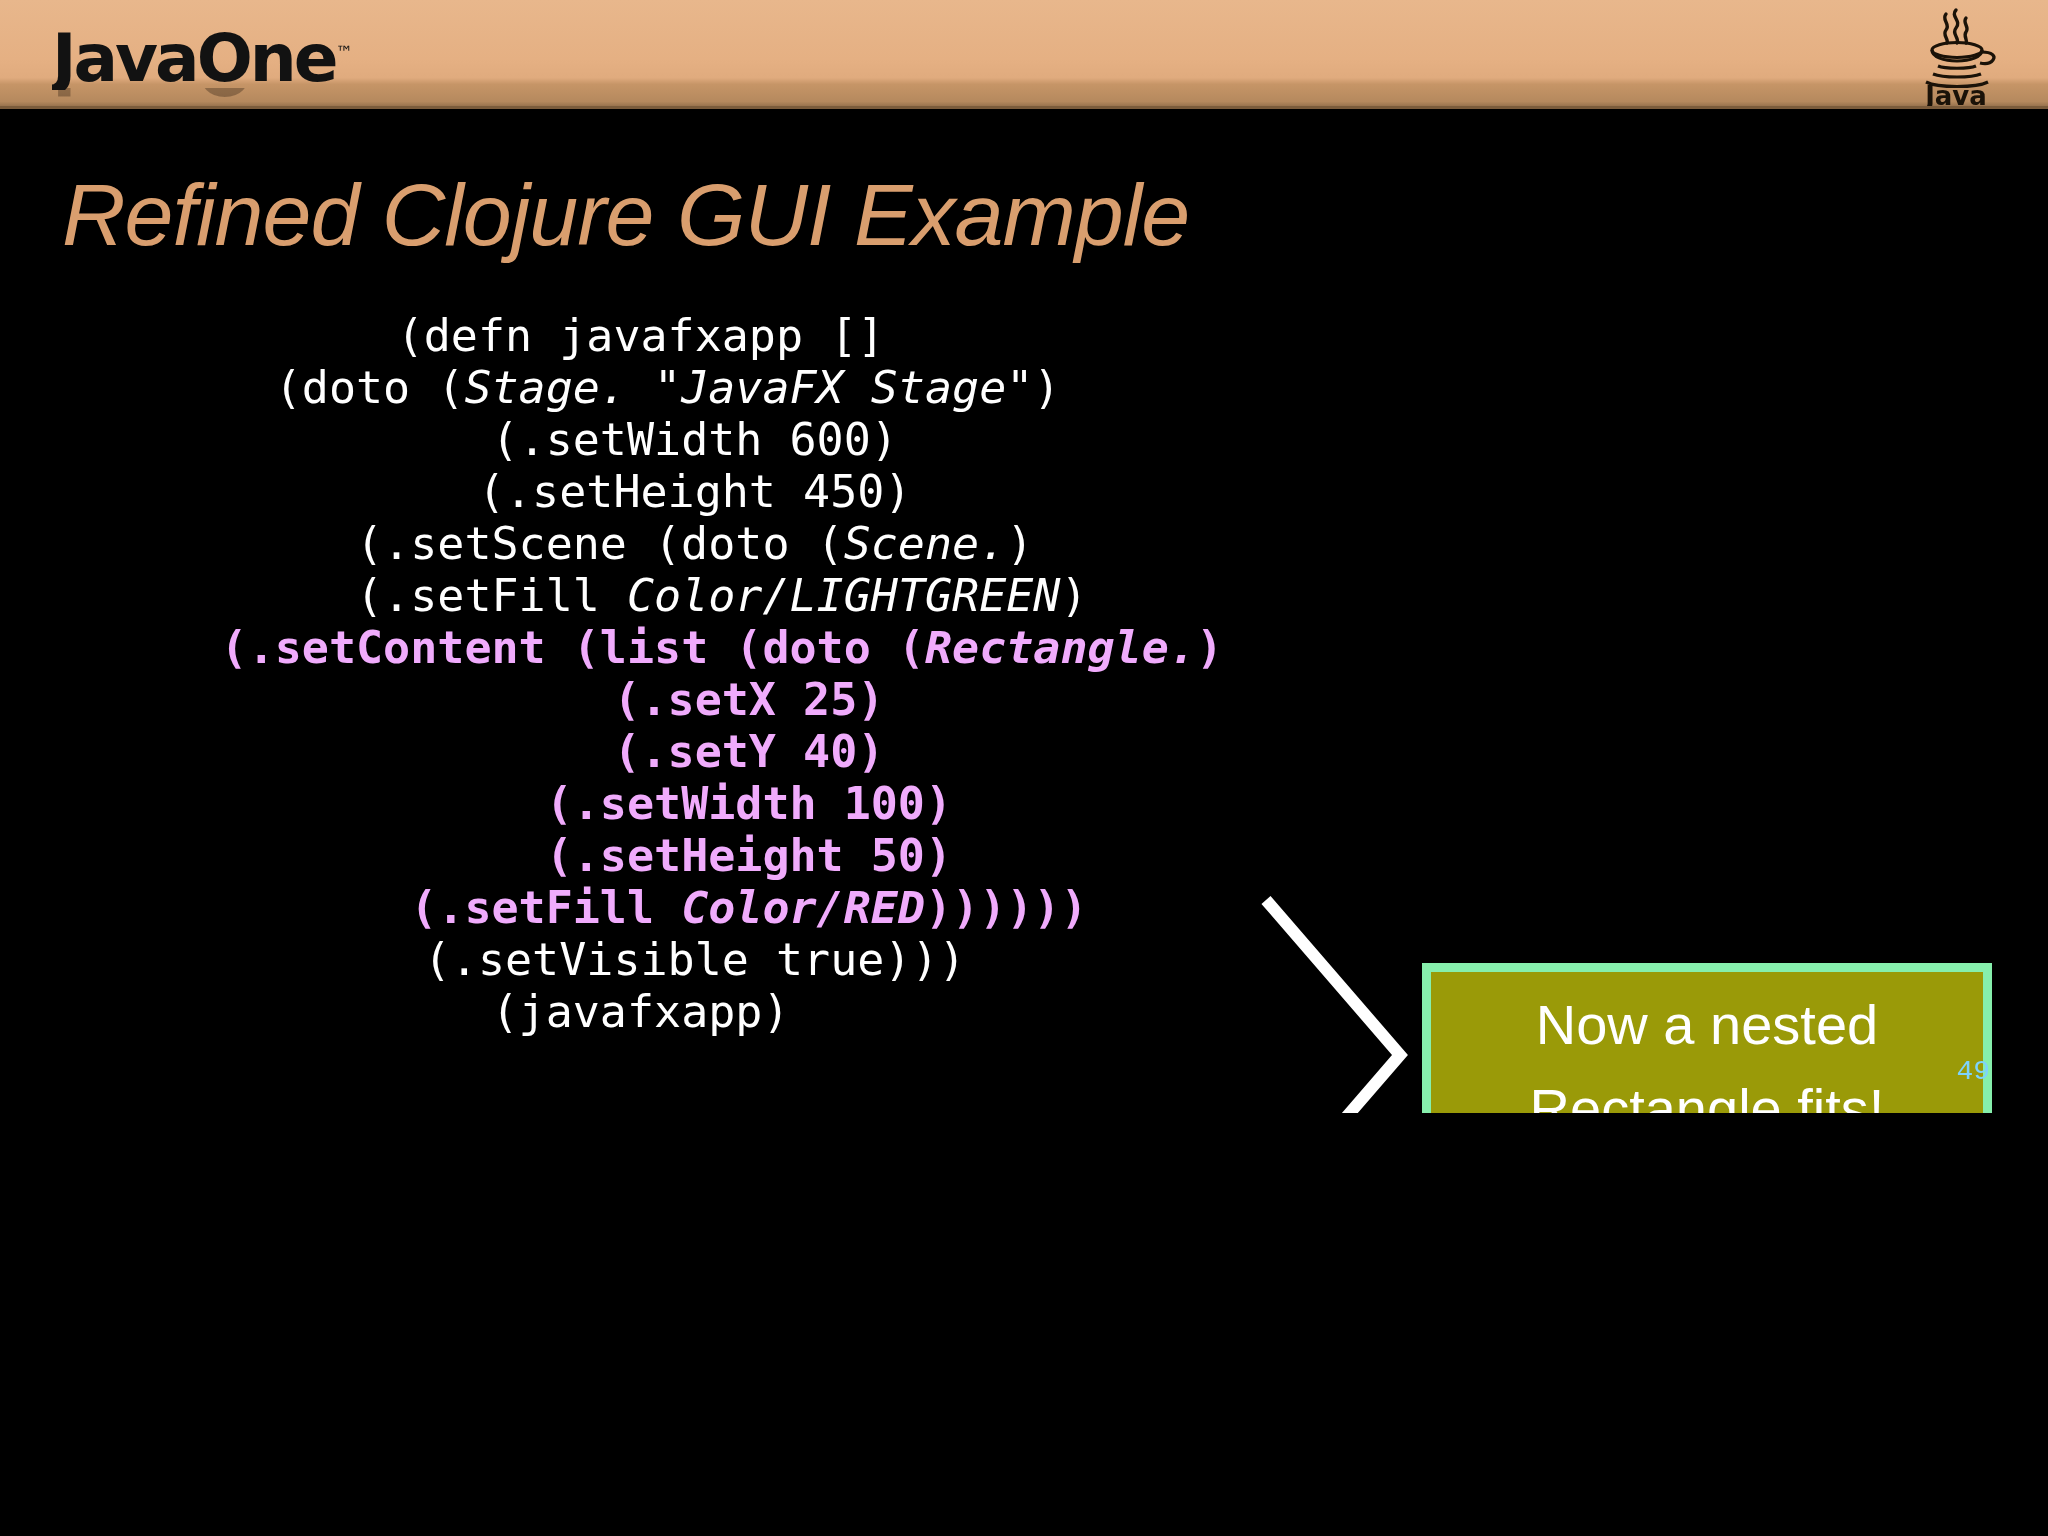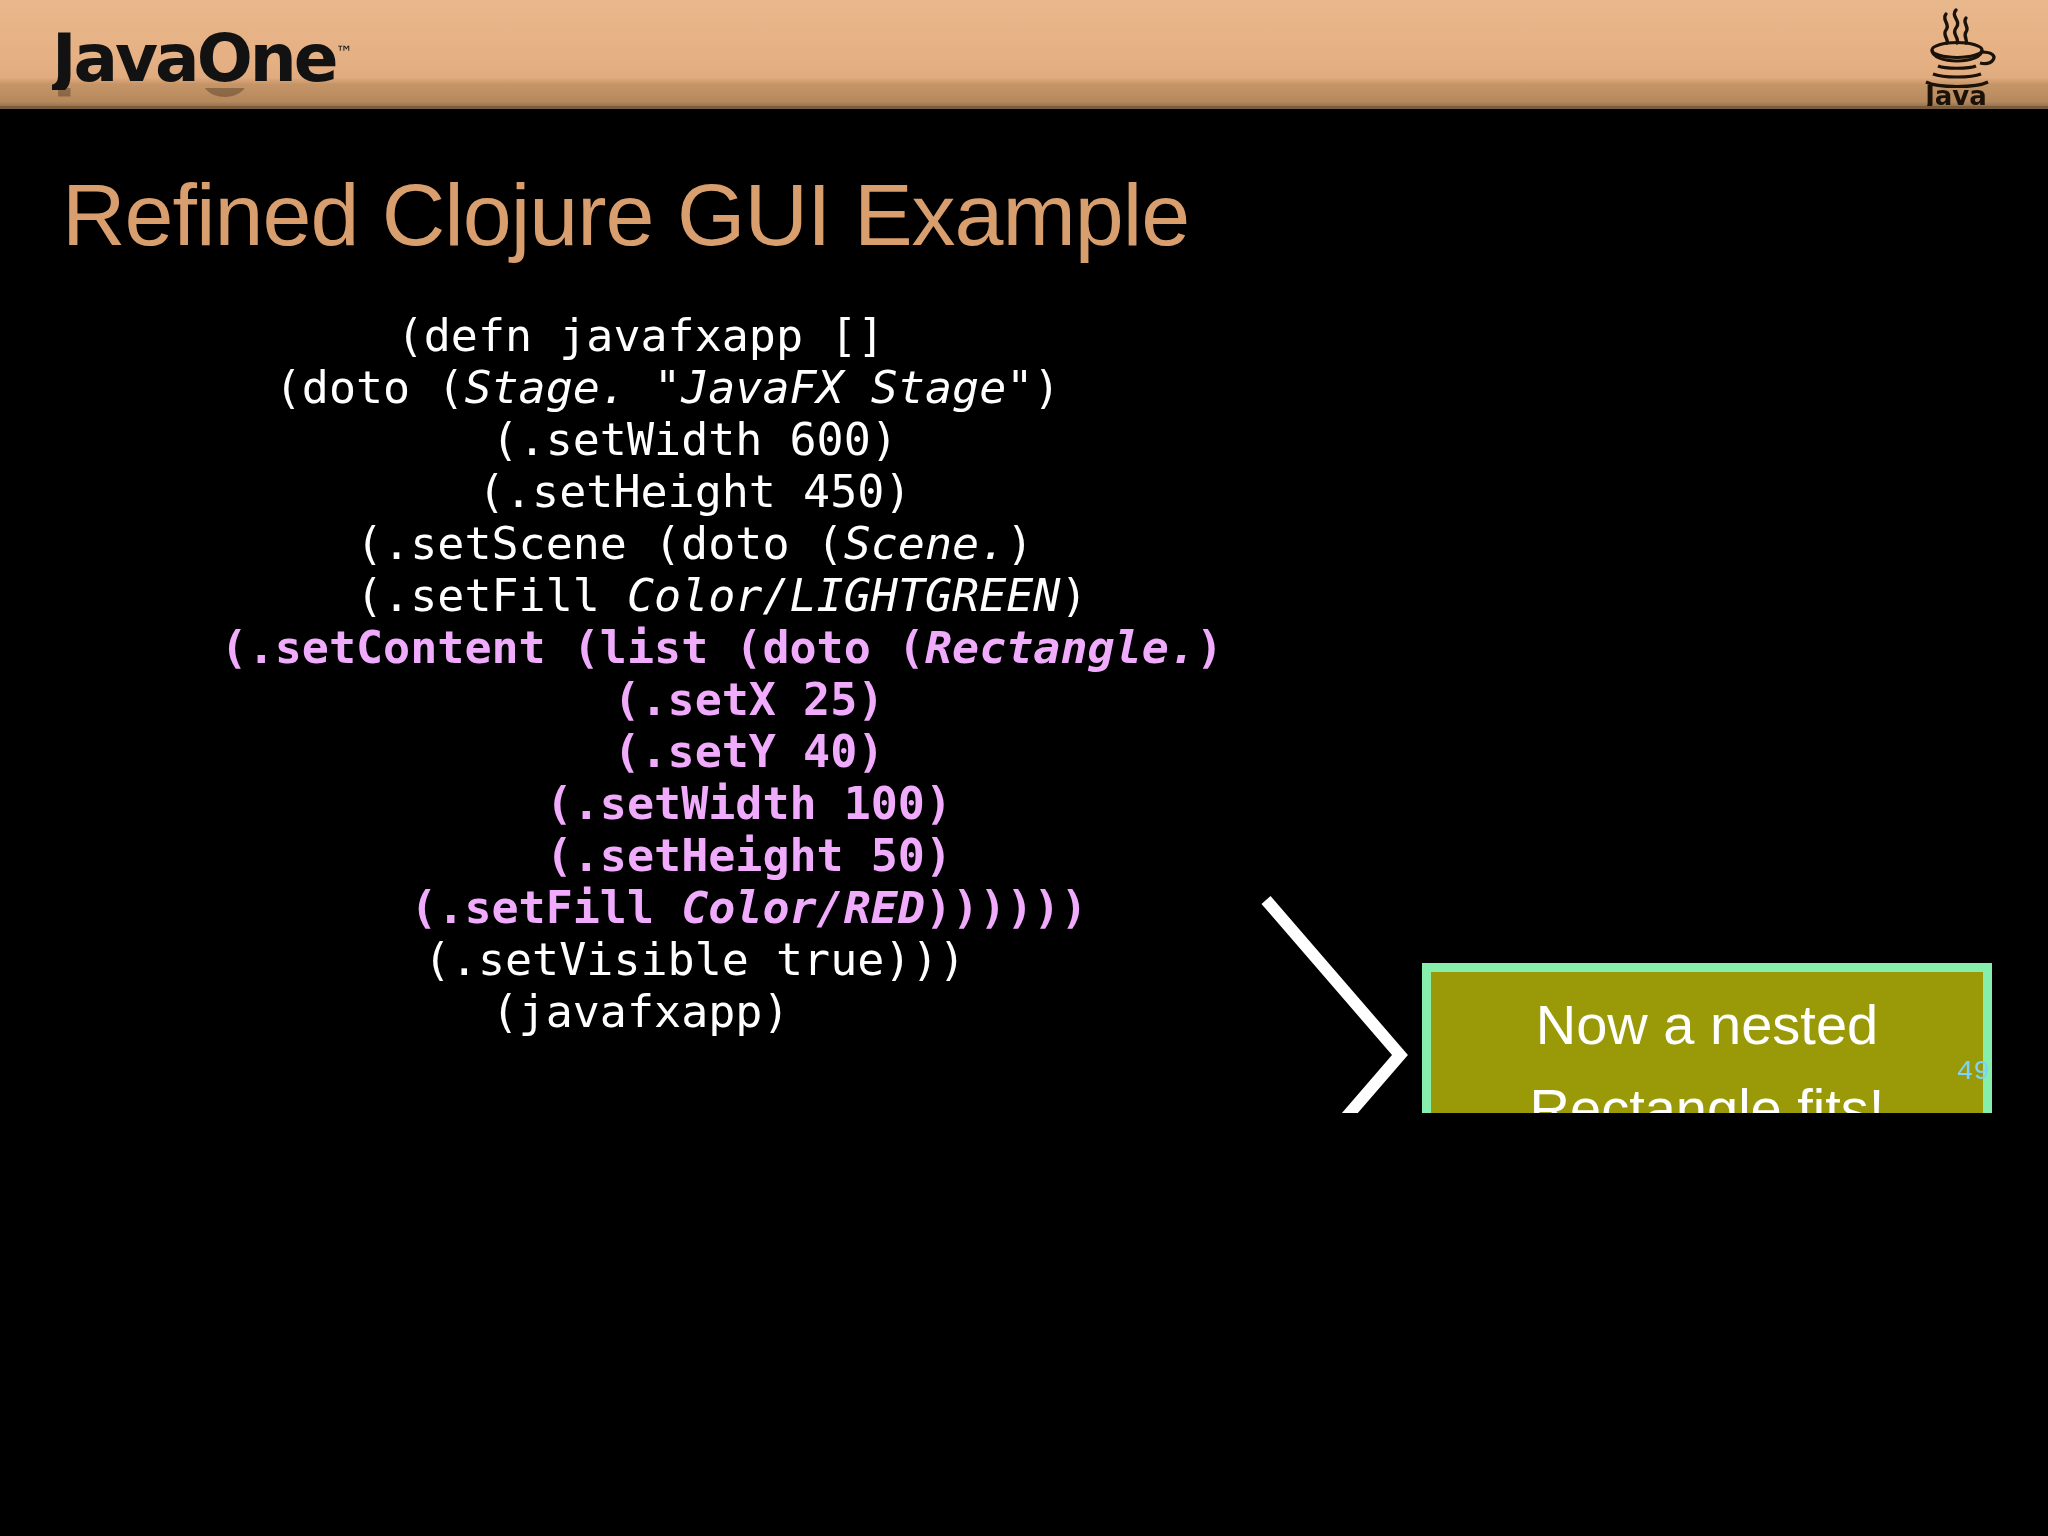--- a/index.html
+++ b/index.html
@@ -107,20 +107,21 @@
   #page-title {
     position: absolute;
     left: 62px;
     top: 164px;
     font-family: "Liberation Sans", sans-serif;
     font-size: 88px;
     font-weight: normal;
     color: #d99e6e;
     letter-spacing: -1px;
     white-space: nowrap;
+    font-style: italic;
   }
 
   
   #code-block {
     position: absolute;
     left: 58px;
     top: 310px;
     font-family: "DejaVu Sans Mono", monospace;
     font-size: 45px;
     line-height: 52px;

